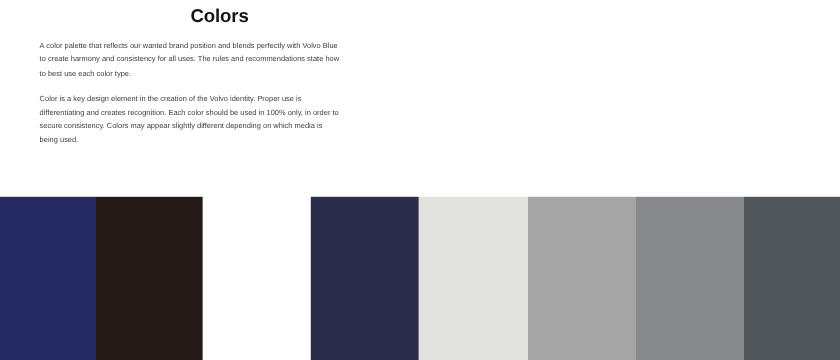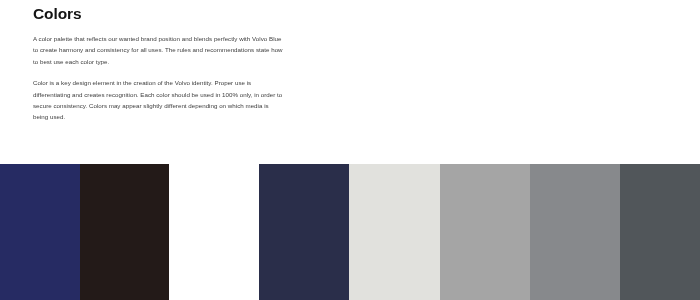--- a/index.html
+++ b/index.html
@@ -29,20 +29,21 @@
     width: 300px;
   }
   .page-title {
     font-size: 15.5px;
     font-weight: bold;
     color: #141414;
     letter-spacing: -0.1px;
     margin: 0;
     padding-top: 5px;
     line-height: 18px;
+    text-align: center;
   }
   .body-para {
     font-size: 6.2px;
     line-height: 11.4px;
     color: #3d3d3d;
     margin: 0;
     width: 252px;
     letter-spacing: 0.02px;
   }
   .para-1 { margin-top: 10px; }

